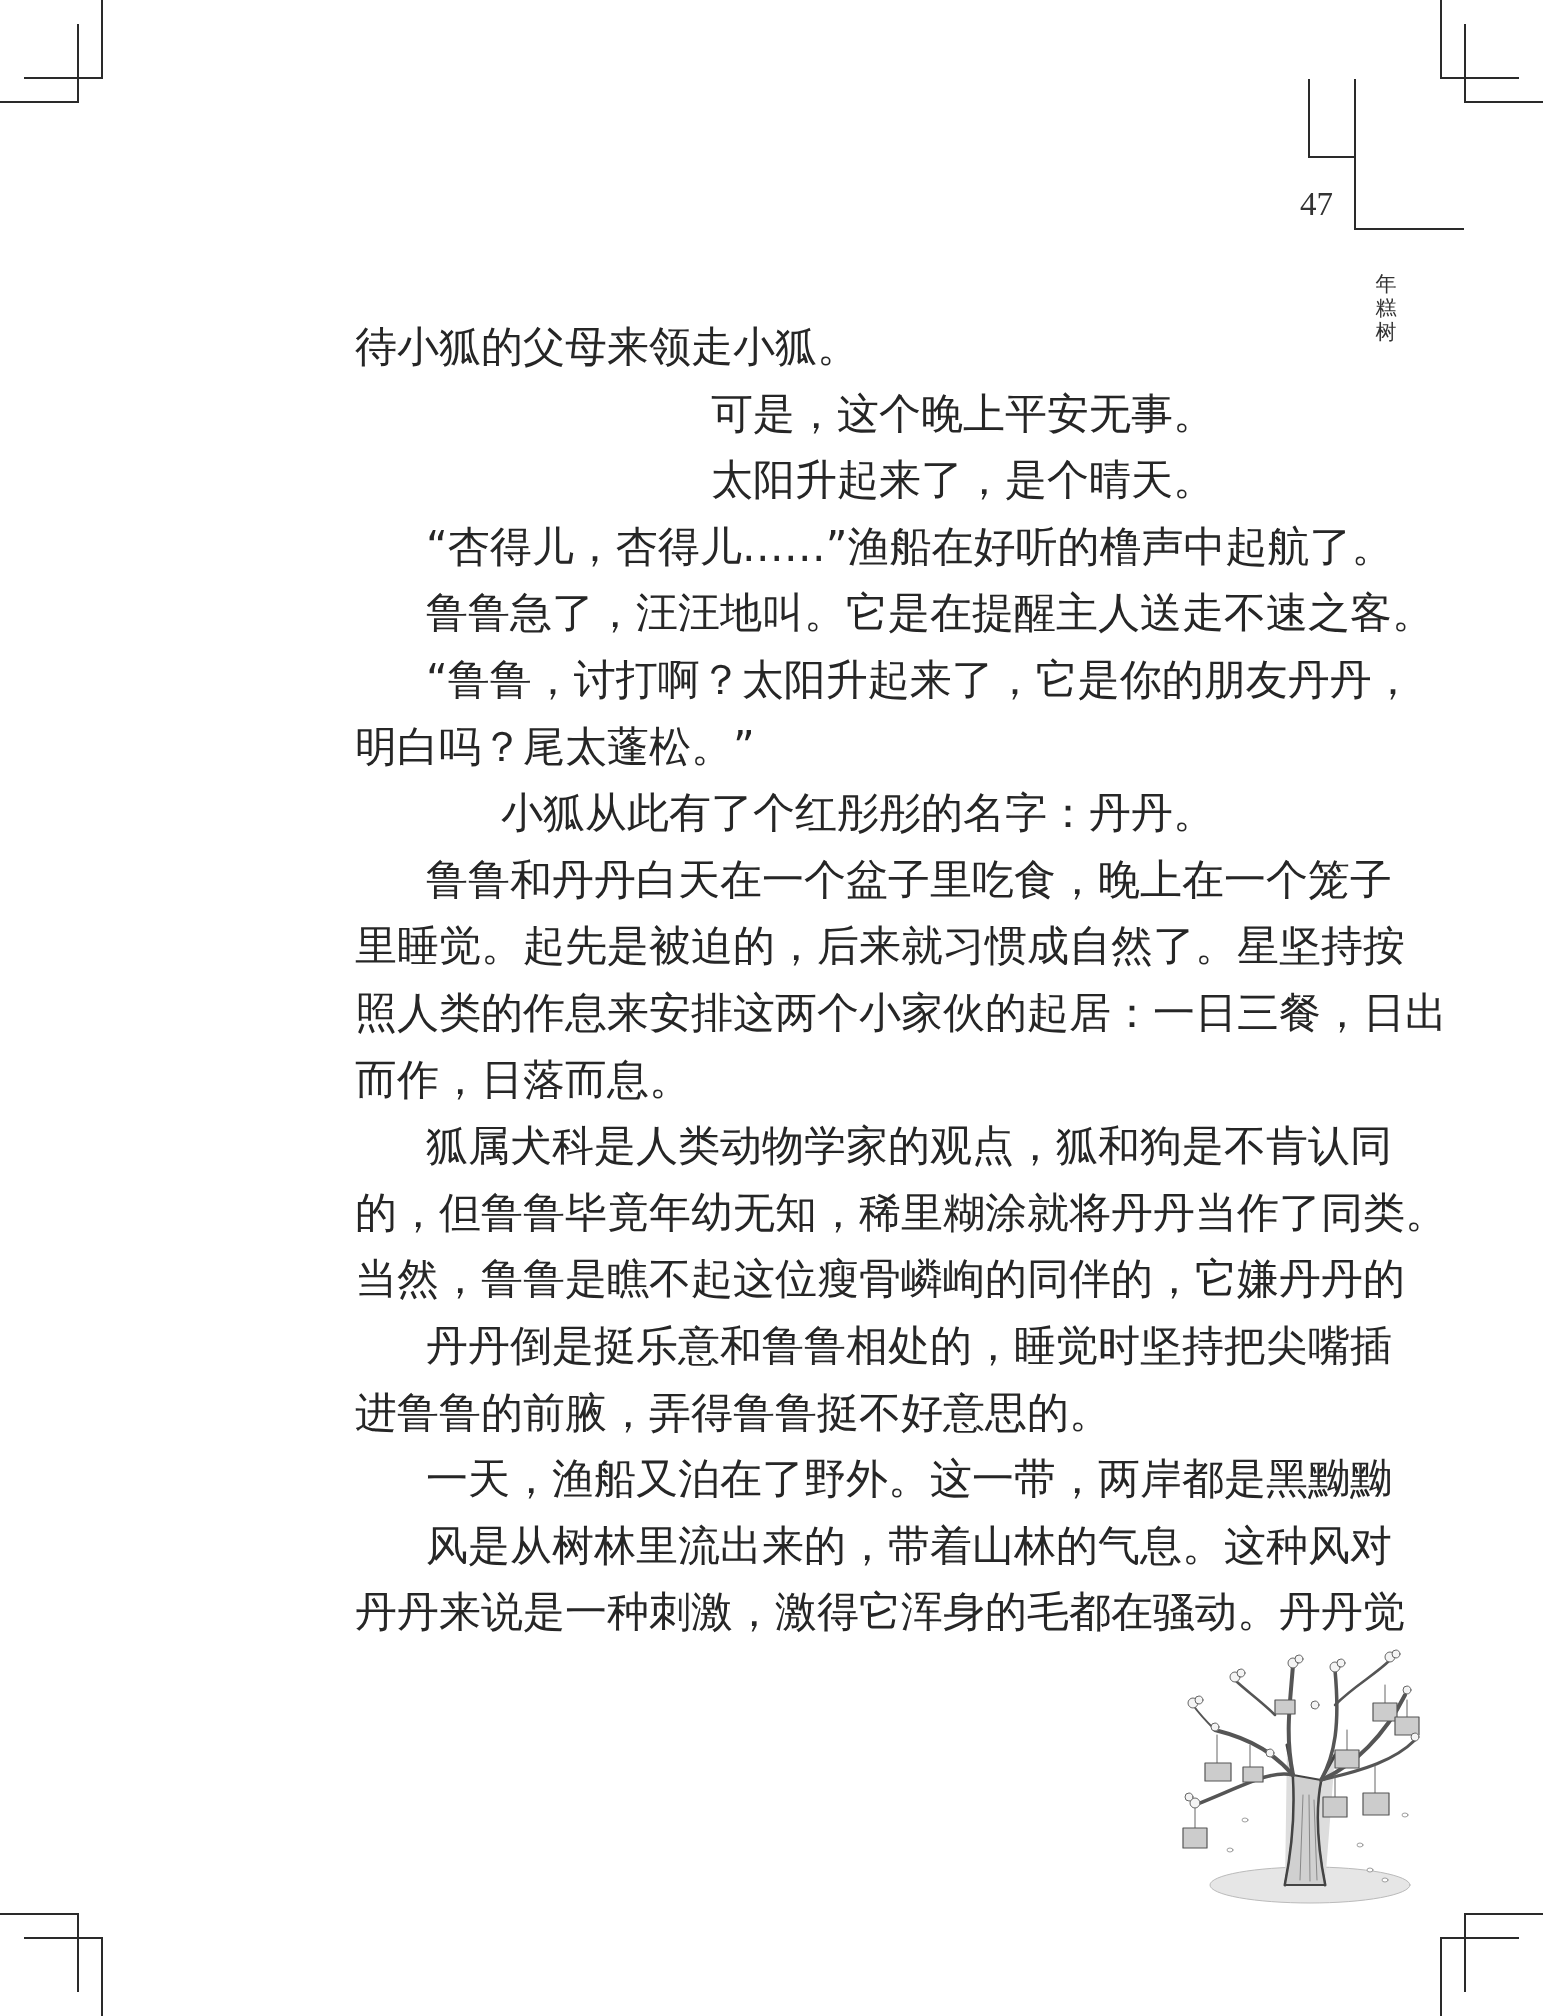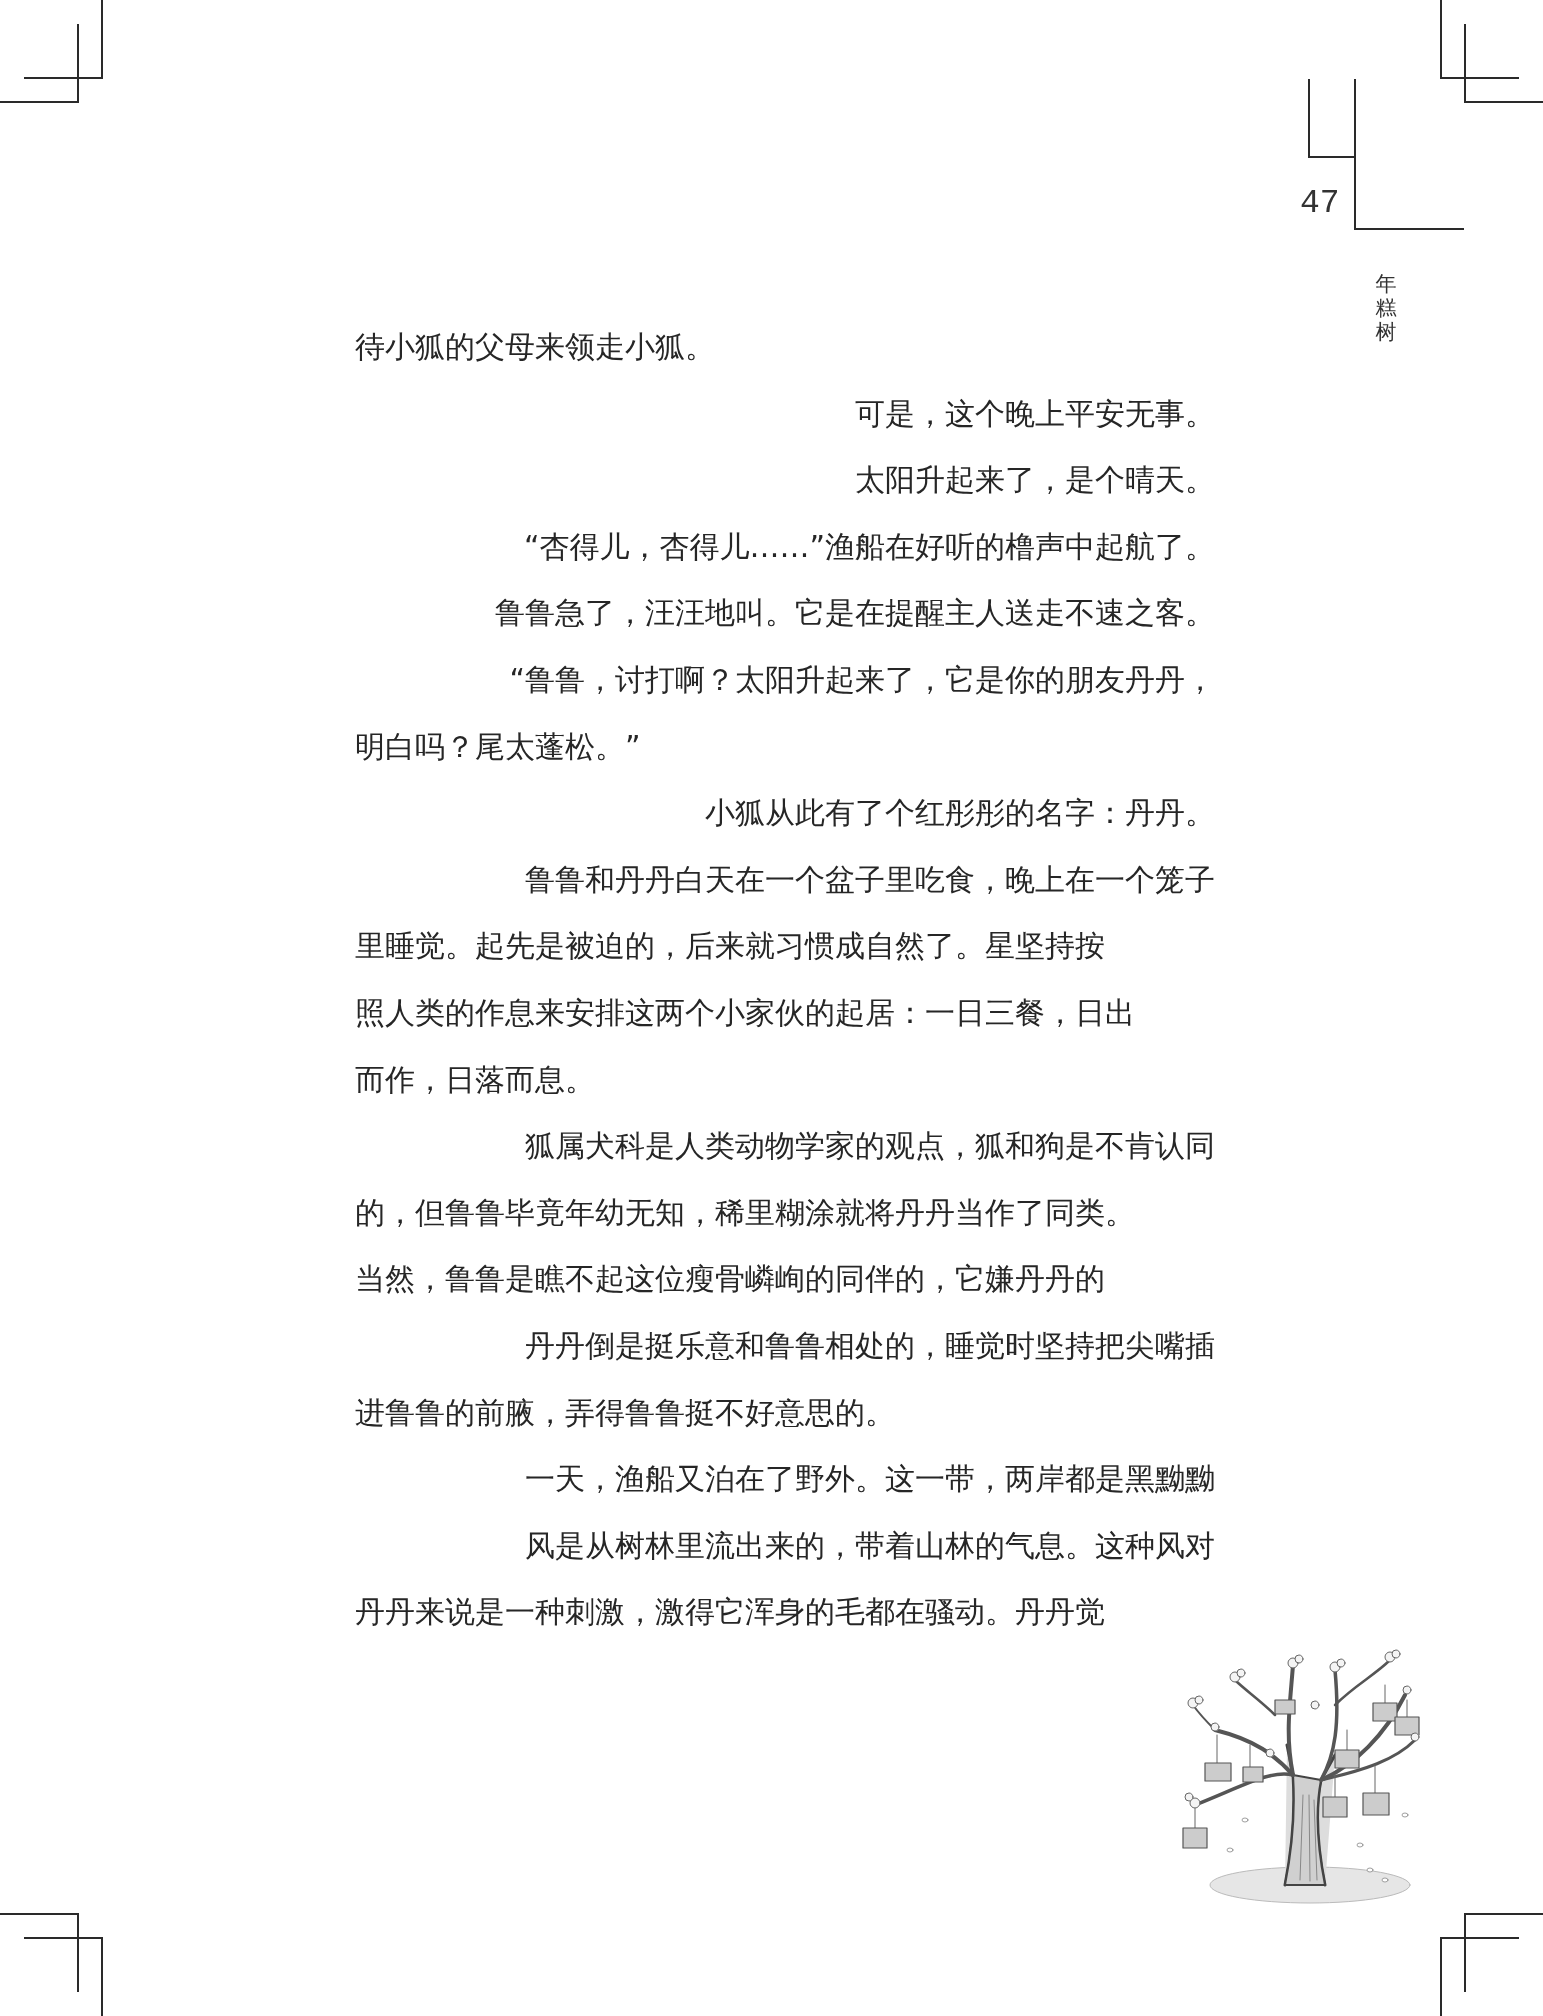--- a/index.html
+++ b/index.html
@@ -1,27 +1,27 @@
 <!DOCTYPE html>
 <html><head>
 <meta charset="utf-8">
 <style>
   html, body { margin:0; padding:0; background:#fff; }
   body { width:1543px; height:2016px; position:relative; overflow:hidden;
          font-family:"DejaVu Sans", "Liberation Sans", sans-serif; color:#262626; }
   .ln { position:absolute; background:#2a2a2a; }
   .h { height:2px; }
   .v { width:2px; }
-  .page-num { position:absolute; left:1300px; top:186px; font-family:Liberation Mono, monospace;
+  .page-num { position:absolute; left:1300px; top:186px; font-family:Liberation Serif, serif;
               font-size:33px; color:#333; line-height:36px; }
   .running-title { position:absolute; left:1374px; top:272px; width:24px; font-size:21px; line-height:24px;
                    color:#333; text-align:center; }
   .running-title span { display:block; }
   .body-text { position:absolute; left:355px; top:329px; width:860px; }
-  .line { height:66.6px; font-size:30px; line-height:36px; white-space:nowrap; letter-spacing:0px; }
+  .line { height:66.6px; font-size:42px; line-height:36px; white-space:nowrap; letter-spacing:0px; }
   .line.indent { padding-left:71px;text-align:right; }
   .illustration { position:absolute; left:1175px; top:1645px; width:270px; height:275px; }
 </style>
 </head>
 <body>
 
 <div>
   <div class="ln v" style="left:101px;top:0;height:79px;"></div>
   <div class="ln h" style="left:24px;top:77px;width:79px;"></div>
   <div class="ln v" style="left:77px;top:24px;height:79px;"></div>

